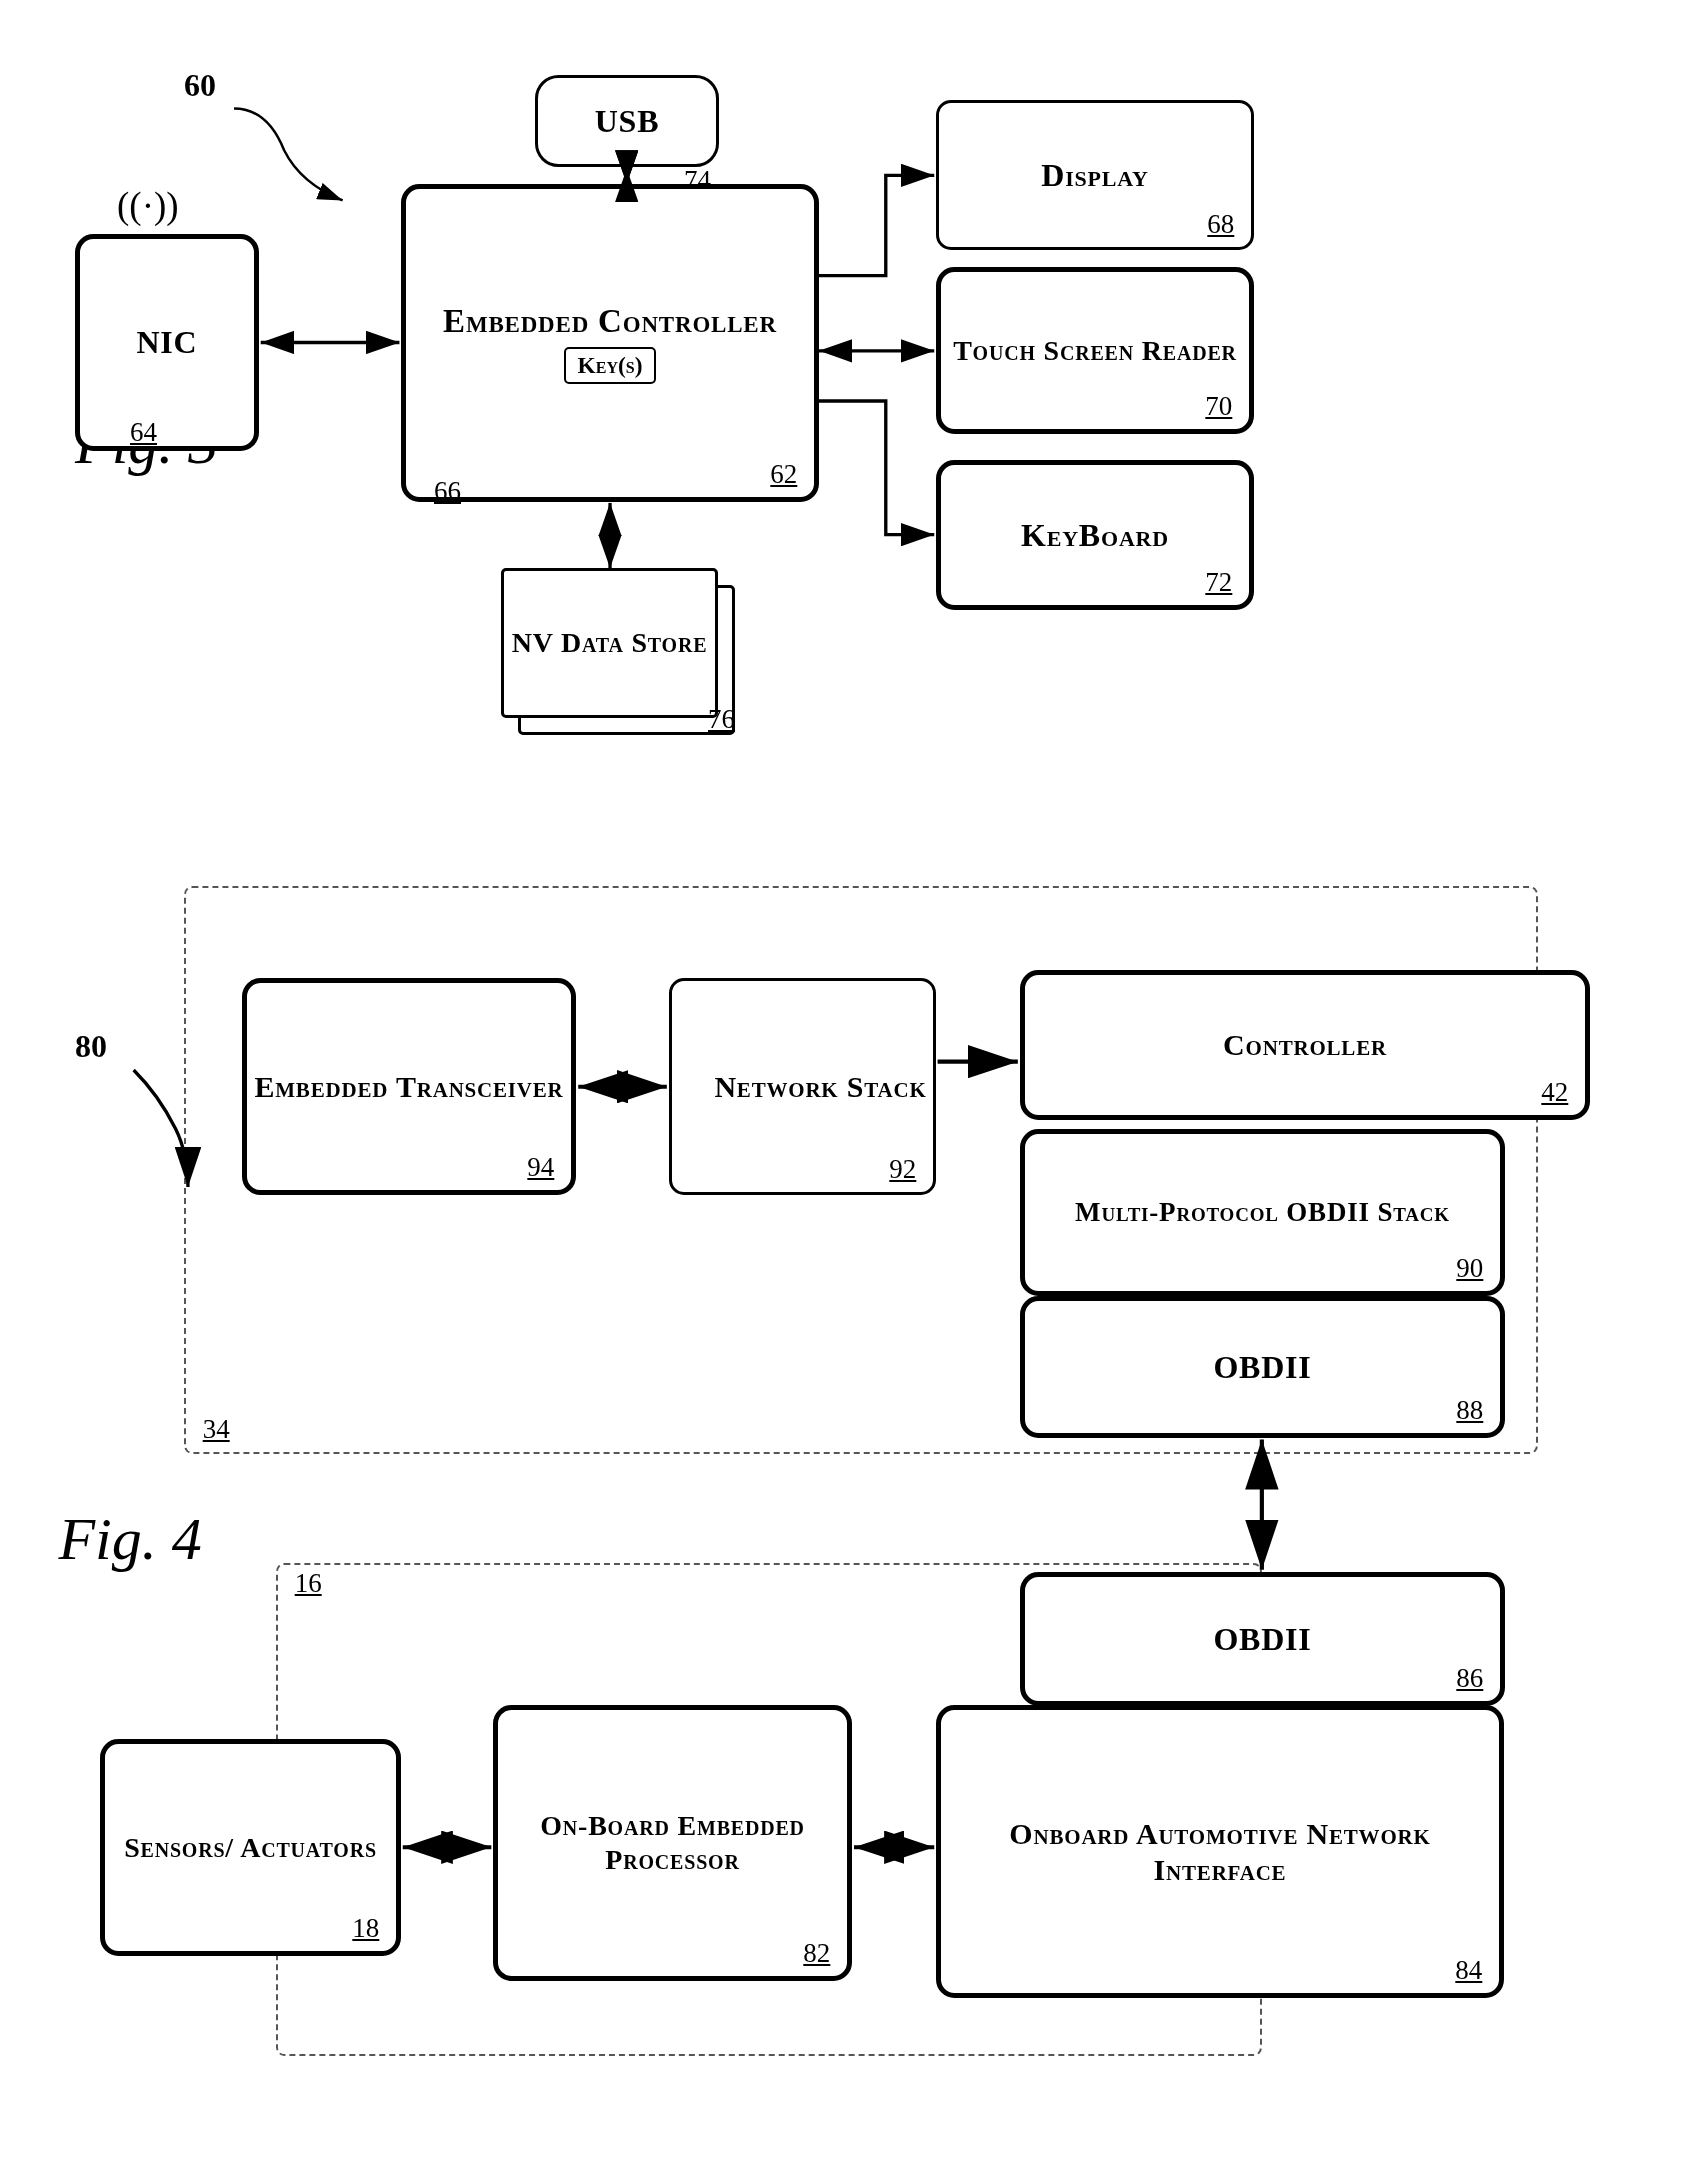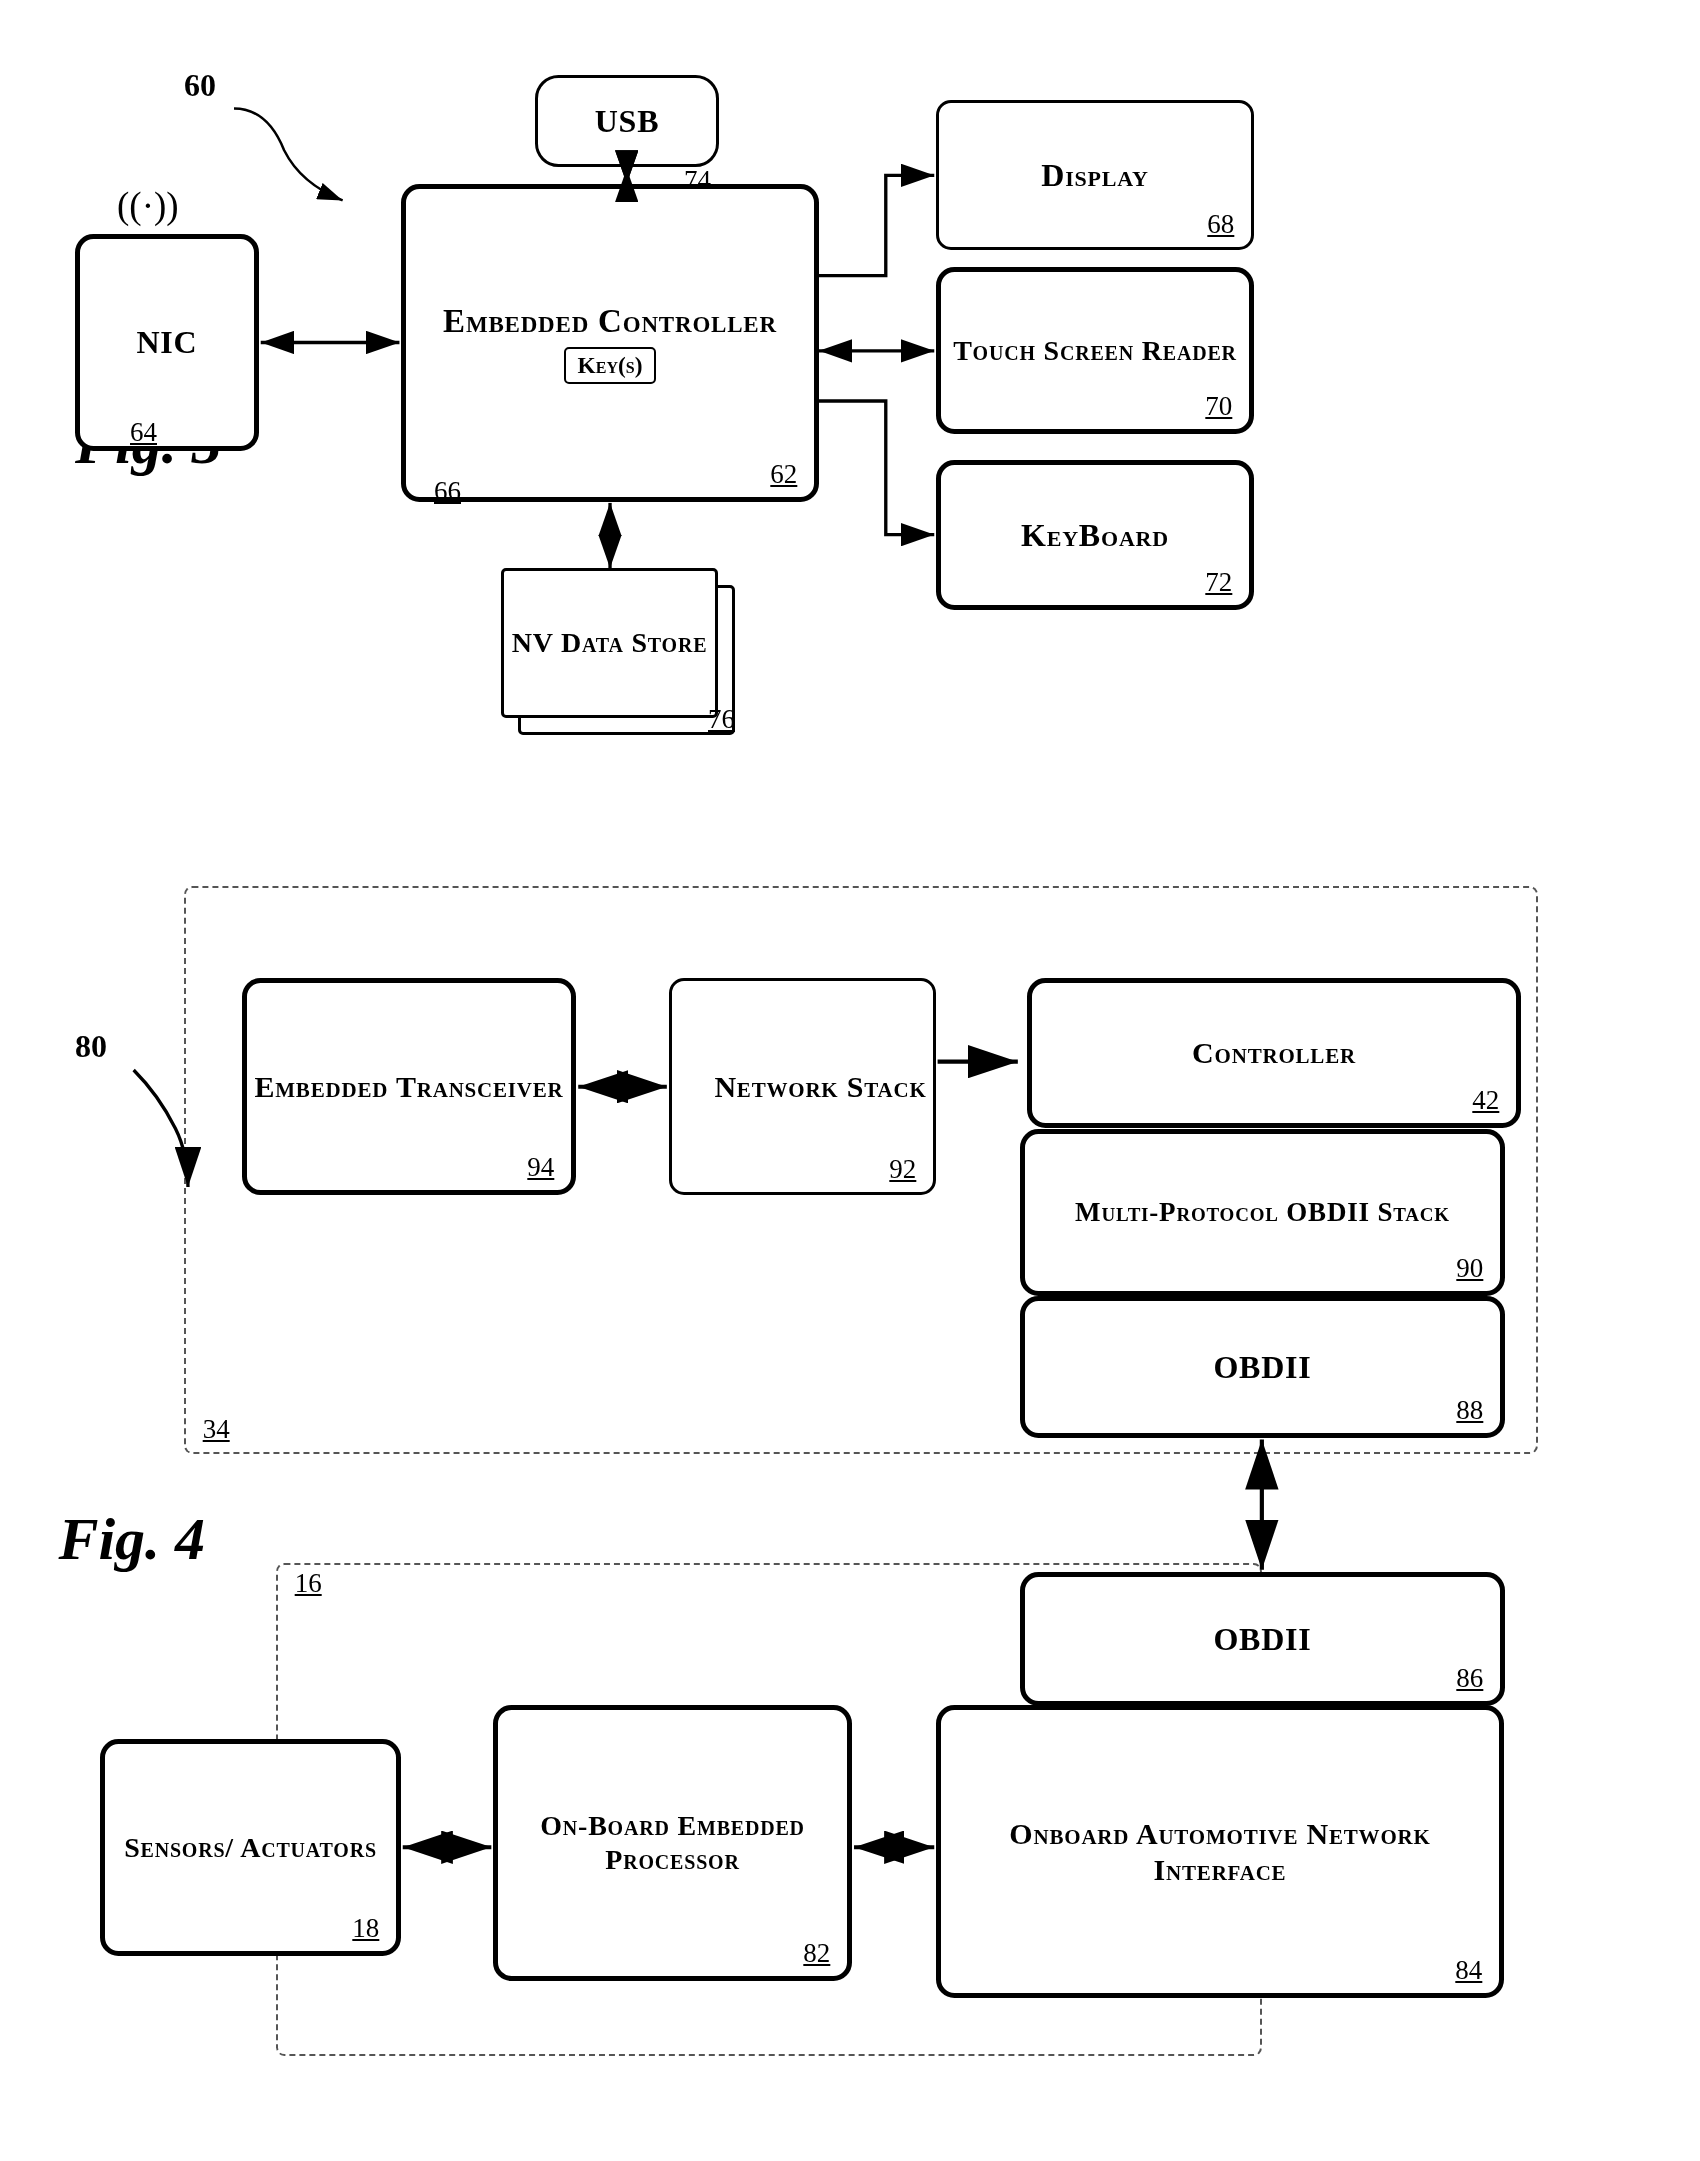--- a/index.html
+++ b/index.html
@@ -64,21 +64,21 @@
 
     .ref-num {
       font-size: 27px;
       text-decoration: underline;
       position: absolute;
     }
 
     .fig-label {
       font-size: 60px;
       font-style: italic;
-      font-weight: bold;
+      font-weight: normal;
       font-family: 'Times New Roman', Times, serif;
     }
 
     
     .svg-overlay {
       position: absolute;
       top: 0;
       left: 0;
       pointer-events: none;
     }
@@ -224,21 +224,21 @@
     <div class="box box-heavy" style="top:142px; left:192px; width:334px; height:217px;">
       <span class="box-label" style="font-size:30px;">Embedded Transceiver</span>
       <span class="ref-num" style="bottom:6.7px; right:16.7px;">94</span>
     </div>
 
     <div class="box" style="top:142px; left:619px; width:267px; height:217px;">
       <span class="box-label" style="font-size:30px;margin-left:36px;">Network Stack</span>
       <span class="ref-num" style="bottom:6.7px; right:16.7px;">92</span>
     </div>
 
-    <div class="box box-heavy" style="top:142px; left:970px; width:494px; height:150px;margin-left:7px;">
+    <div class="box box-heavy" style="top:134px; left:970px; width:570px; height:150px;">
       <span class="box-label" style="font-size:30px;">Controller</span>
       <span class="ref-num" style="bottom:6.7px; right:16.7px;">42</span>
     </div>
 
     <div class="box box-heavy" style="top:293px; left:970px; width:485px; height:167px;">
       <span class="box-label" style="font-size:27px;">Multi-Protocol OBDII Stack</span>
       <span class="ref-num" style="bottom:6.7px; right:16.7px;">90</span>
     </div>
 
     <div class="box box-heavy" style="top:460px; left:970px; width:485px; height:142px;">

